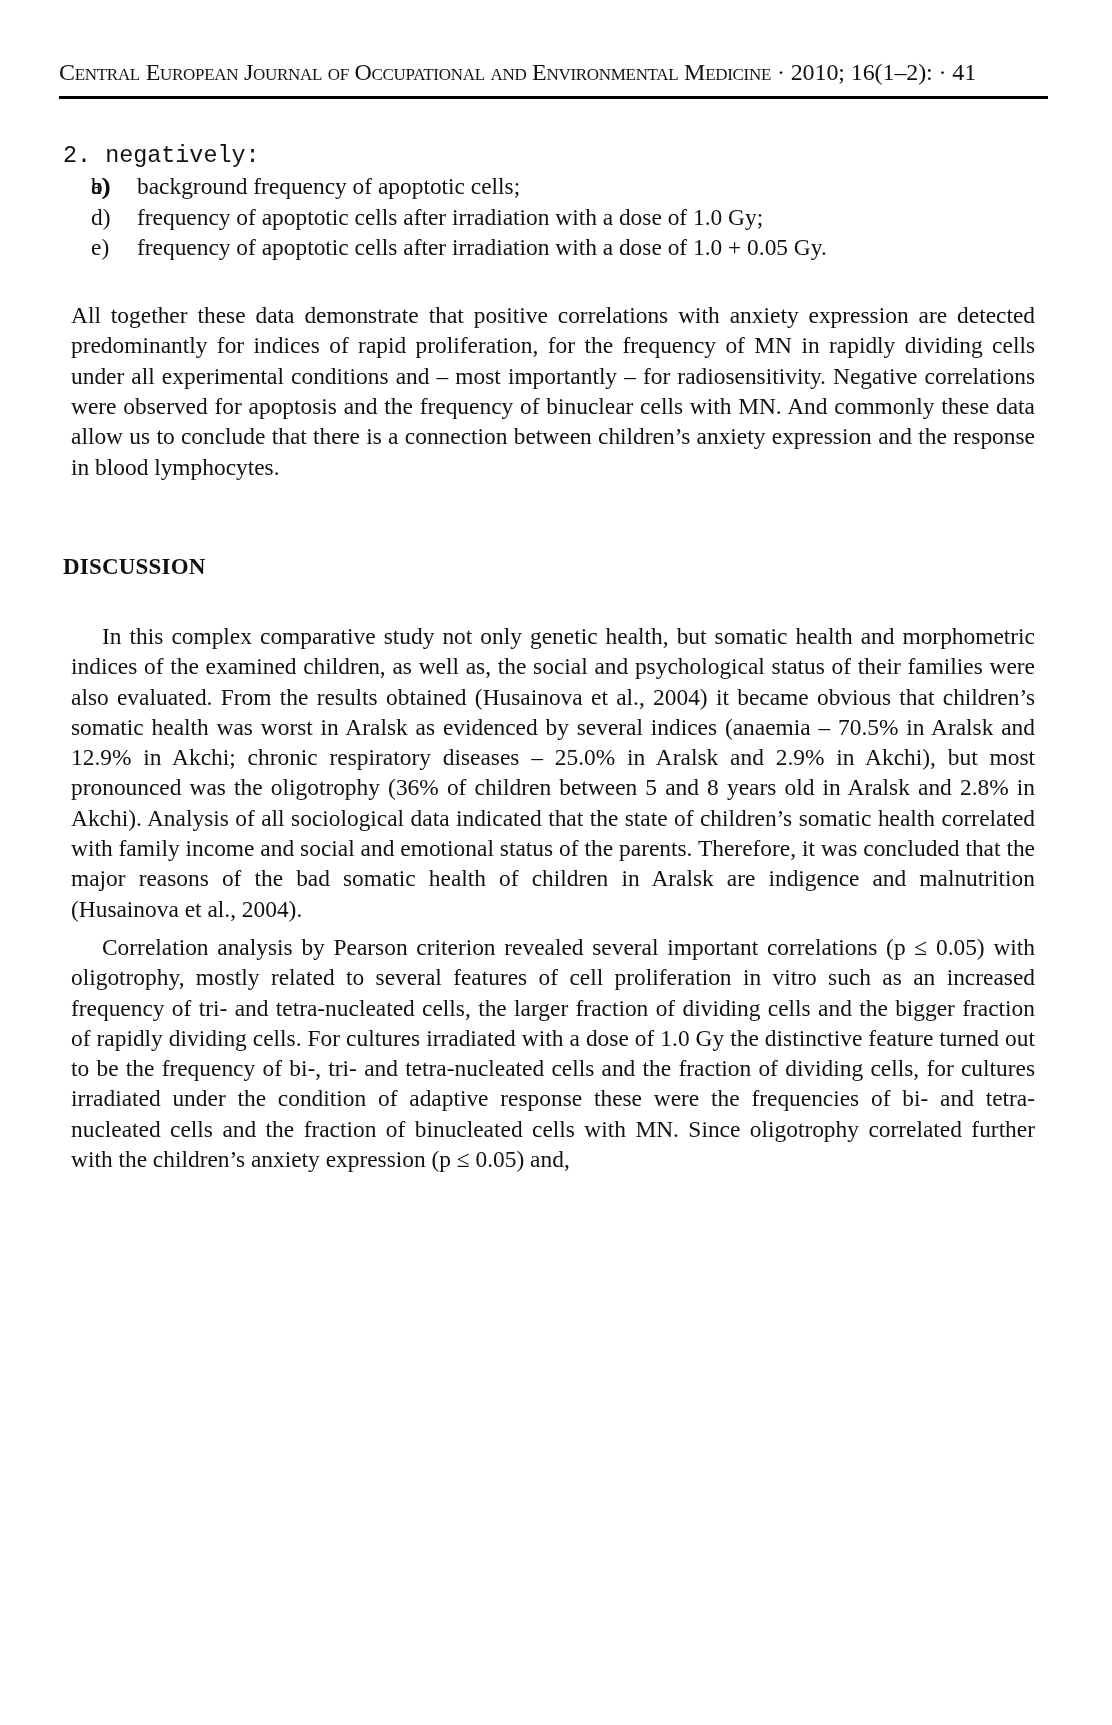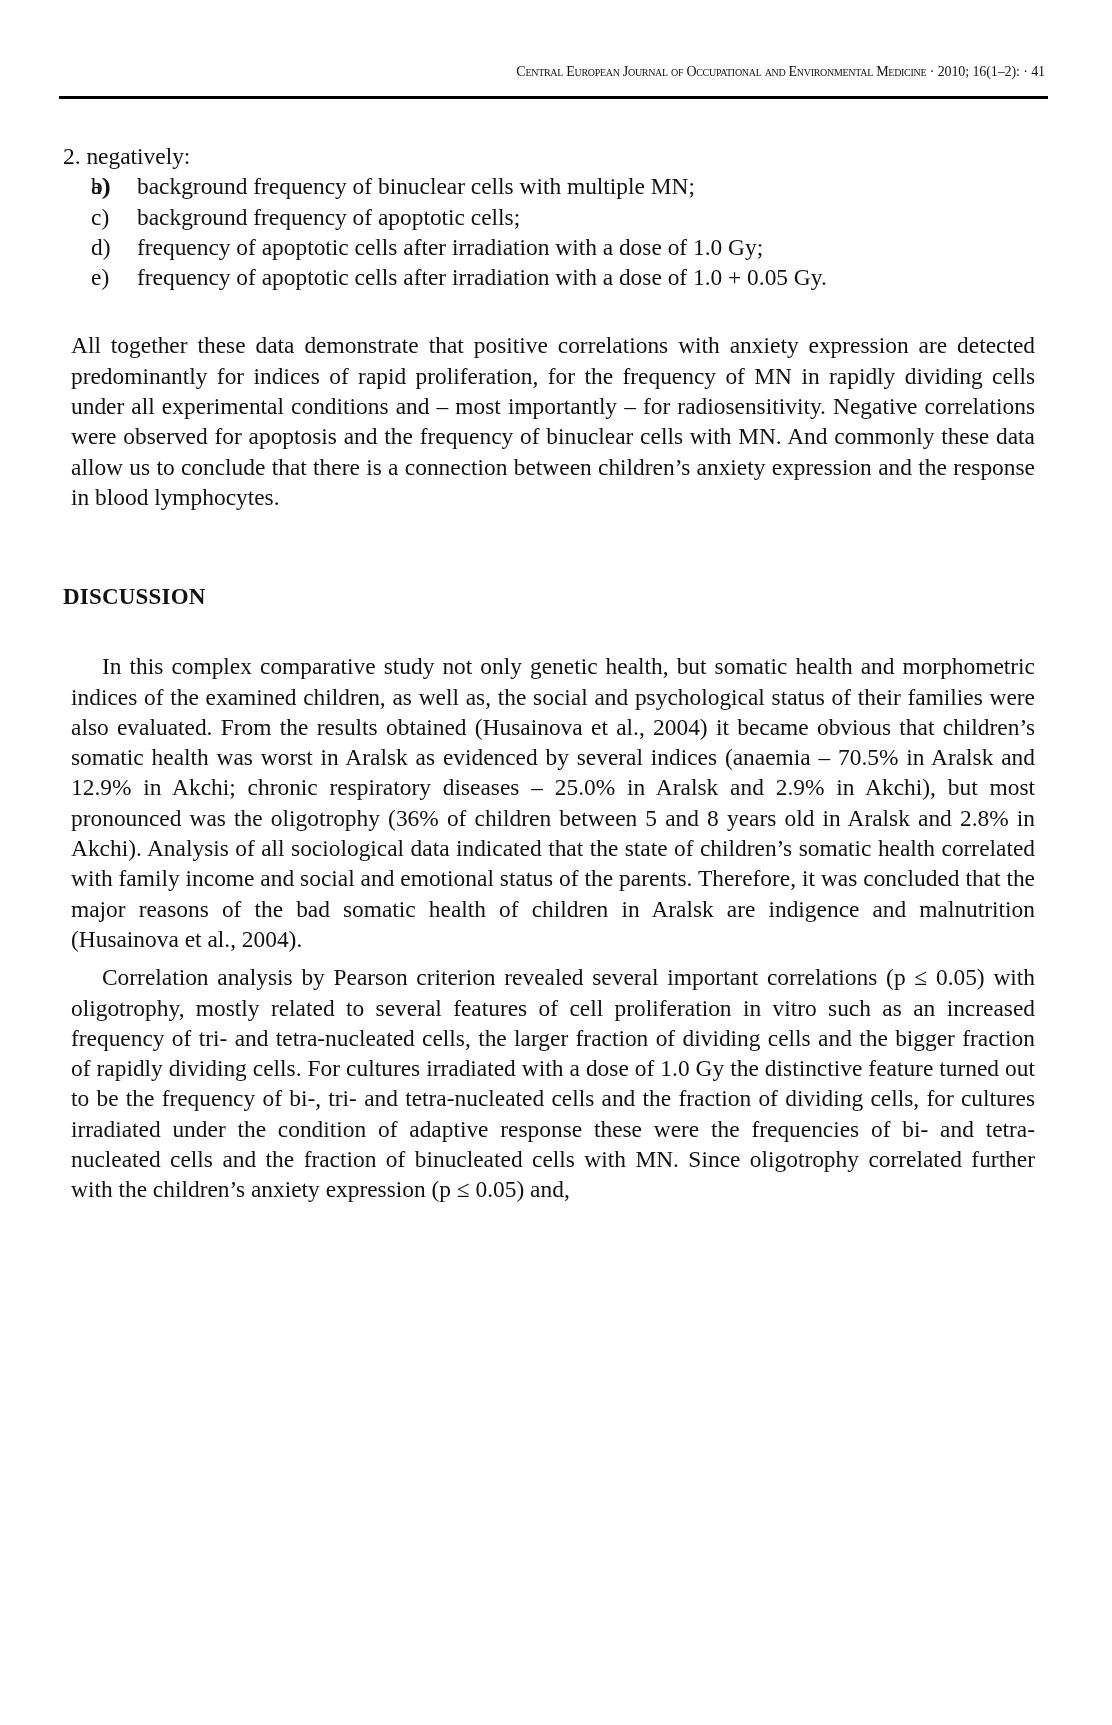--- a/index.html
+++ b/index.html
@@ -19,22 +19,21 @@
       position: absolute;
       left: 59px;
       top: 0;
       width: 989px;
     }
     .running-header {
       position: absolute;
       top: 60px;
       left: 0;
       right: 3px;
-      text-align: right;
-      font-size: 14px;
+      font-size: 24px;
       line-height: 24px;
       white-space: nowrap;
       letter-spacing: -0.1px;
     }
     .running-header .journal {
       font-variant: small-caps;
       letter-spacing: -0.3px;
     }
     .header-rule {
       position: absolute;
@@ -47,20 +46,21 @@
     .body-text {
       position: absolute;
       top: 141px;
       left: 4px;
       width: 980px;
       font-size: 23.4px;
       line-height: 30.3px;
     }
     .list-head {
       margin: 0;
+      font-family: Liberation Mono, monospace;
     }
     .sub-list {
       margin: 0;
       padding: 0;
       list-style: none;
     }
     .sub-list li {
       position: relative;
       padding-left: 74px;
       margin: 0;
@@ -111,21 +111,20 @@
     <div class="list-head">
       <span>2.</span>
       <span>negatively:</span>
     </div>
     <ul class="sub-list">
       <li>
         <span class="marker">a)</span>
       </li>
       <li>
         <span class="marker">b)</span>
-        <span>background frequency of binuclear cells with multiple MN;</span>
       </li>
       <li>
         <span class="marker">c)</span>
         <span>background frequency of apoptotic cells;</span>
       </li>
       <li>
         <span class="marker">d)</span>
         <span>frequency of apoptotic cells after irradiation with a dose of 1.0 Gy;</span>
       </li>
       <li>

